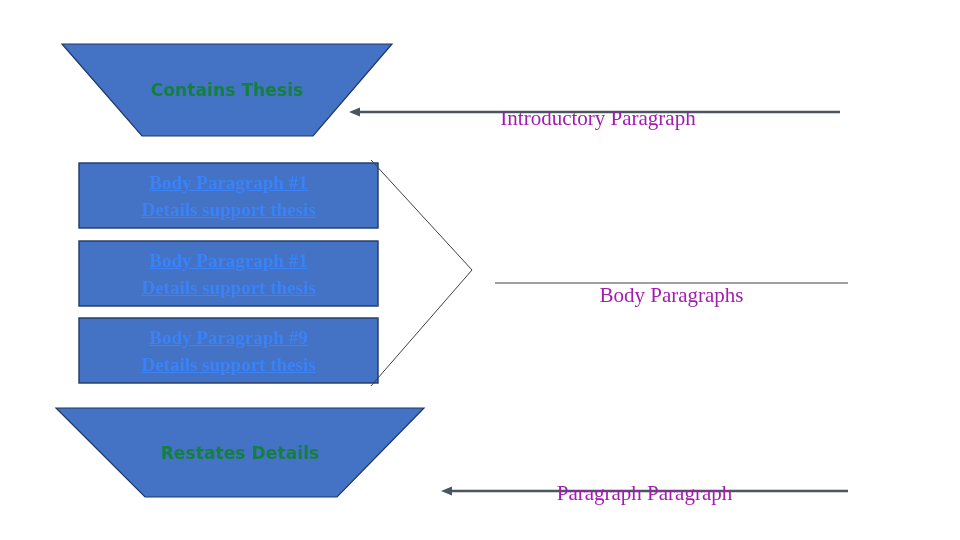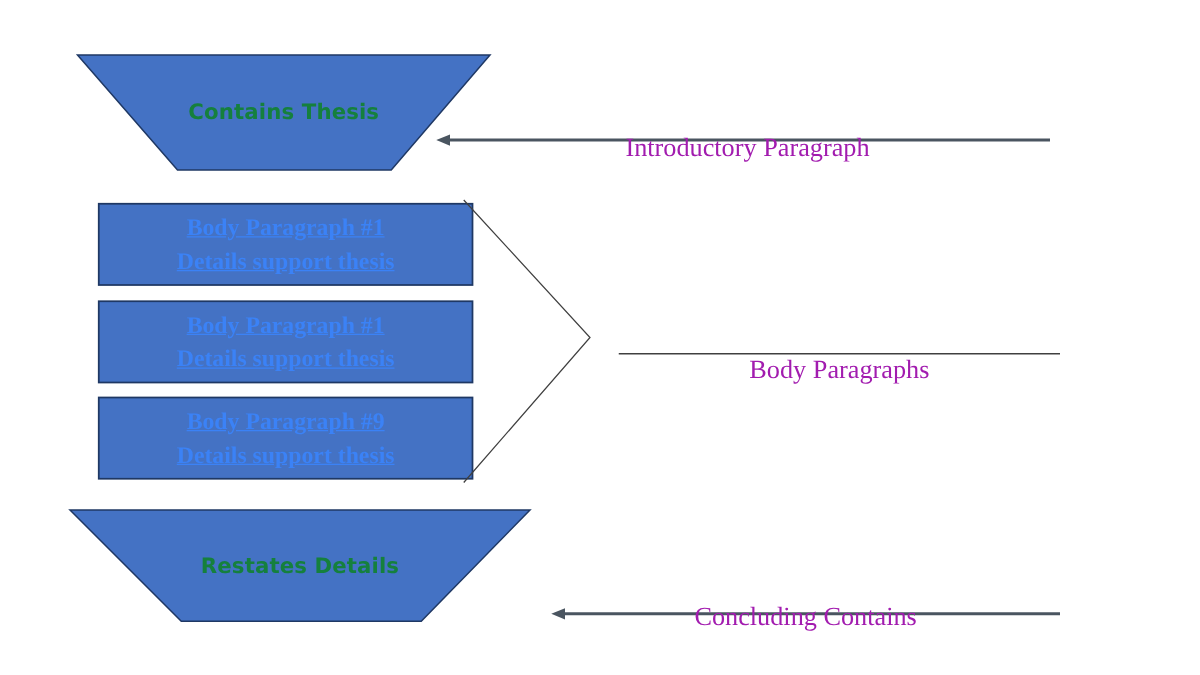--- a/index.html
+++ b/index.html
@@ -111,15 +111,15 @@
     <span class="ln">Body Paragraph #9</span>
     <span class="ln">Details support thesis</span>
   </div>
 
   <div class="shape-label trap-label" style="left:56px; top:443px; width:368px;">Restates Details</div>
 
   <div class="stage-title" style="left:356px; top:68px; width:484px;">Introductory Paragraph</div>
 
   <div class="stage-title" style="left:495px; top:245px; width:353px;">Body Paragraphs</div>
 
-  <div class="stage-title" style="left:441px; top:443px; width:407px;">Concluding Contains</div>
+  <div class="stage-title" style="left:441px; top:443px; width:407px;">Paragraph Paragraph</div>
 
 </div>
 
 </body></html>

